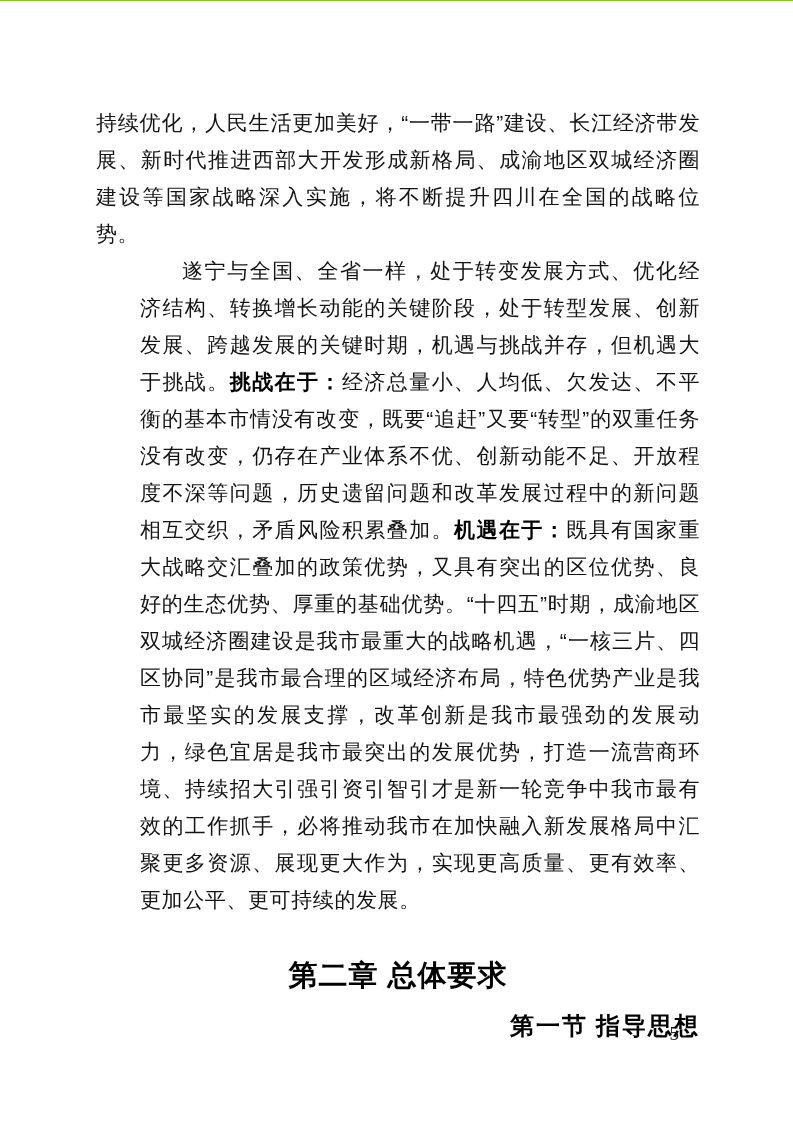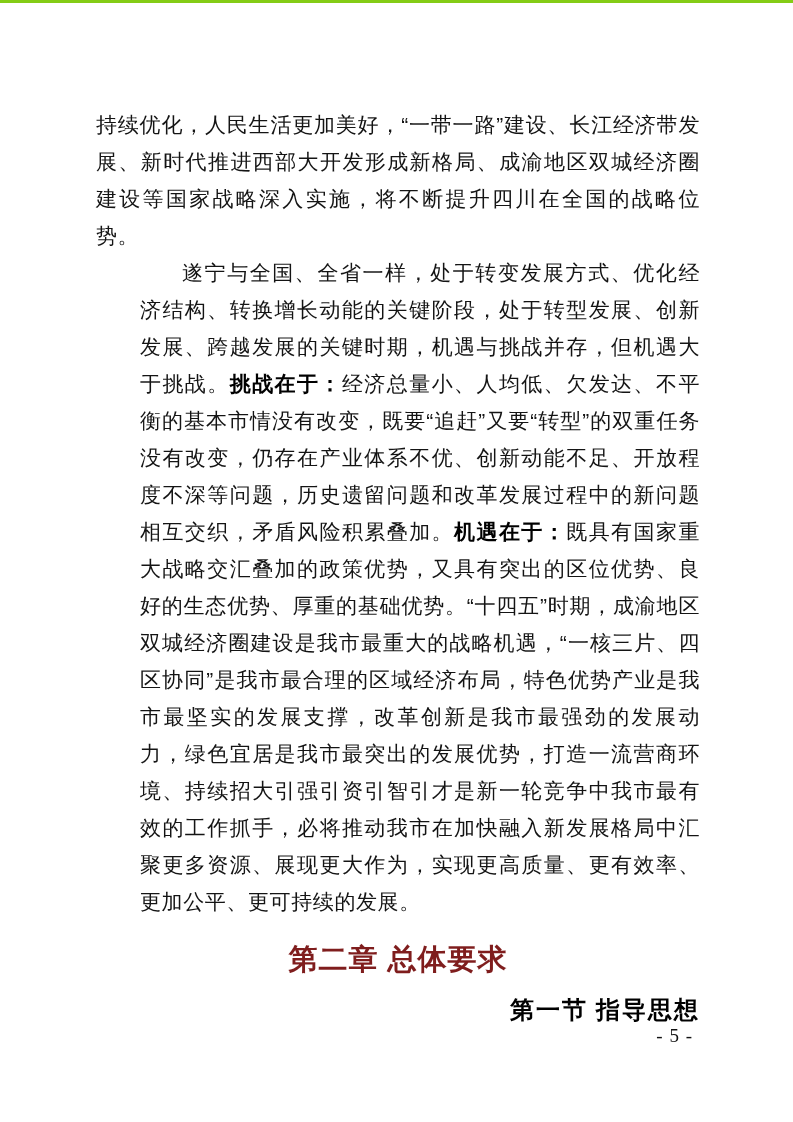--- a/index.html
+++ b/index.html
@@ -7,21 +7,21 @@
     padding: 0;
     background: #ffffff;
   }
   .page {
     position: relative;
     width: 793px;
     height: 1122px;
     background: #ffffff;
     overflow: hidden;
     box-sizing: border-box;
-    border-top: 3px solid #84cc16;
+    border-top: 1px solid #84cc16;
     font-family: "Liberation Sans", sans-serif;
     color: #121212;
   }
   .text-block {
     position: absolute;
     left: 96px;
     top: 103px;
     width: 604px;
   }
   .para {
@@ -34,27 +34,27 @@
   }
   .para.indent {
     text-indent: 2em;
     margin-left: 44px;
   }
   .para .bold {
     font-weight: bold;
     color: #000000;
   }
   .chapter-heading {
-    margin: 18px 0 0 0;
+    margin: 36px 0 0 0;
     font-size: 29px;
     line-height: 42px;
     font-weight: bold;
     text-align: center;
     letter-spacing: 1px;
-    color: #7f1d1d;
+    color: #000000;
     font-family: "Liberation Sans", sans-serif;
   }
   .section-heading {
     margin: 12px 0 0 0;
     font-size: 24px;
     line-height: 36px;
     font-weight: bold;
     text-align: right;
     letter-spacing: 2px;
     color: #000000;

